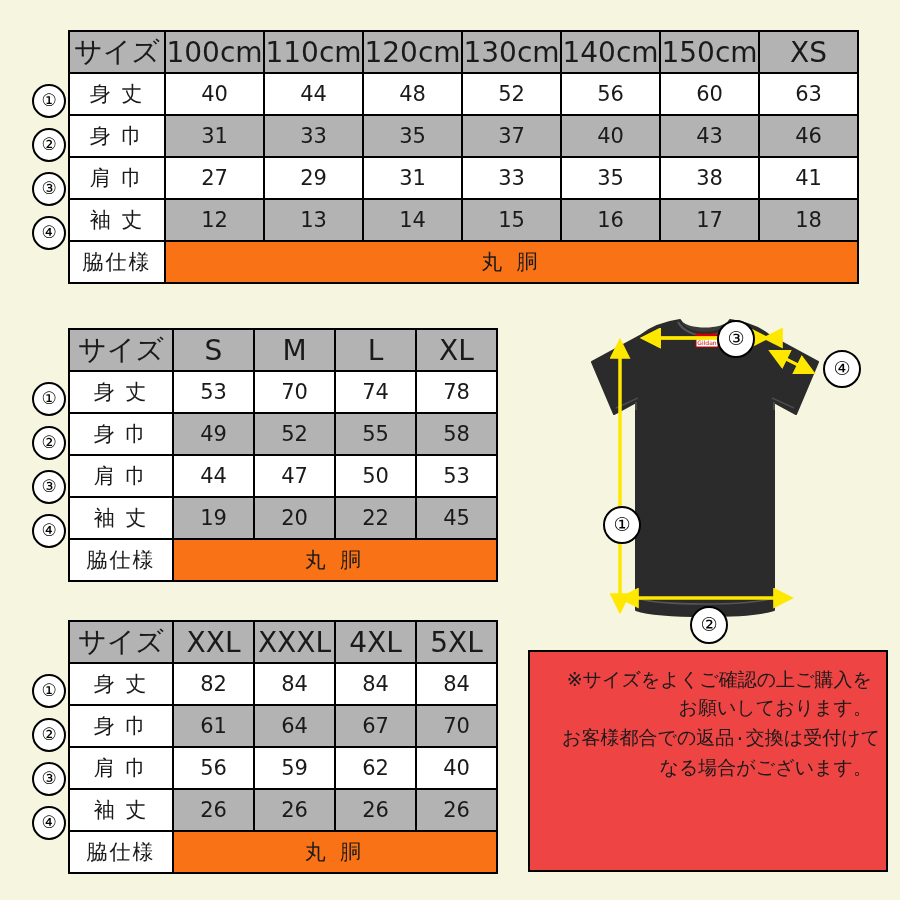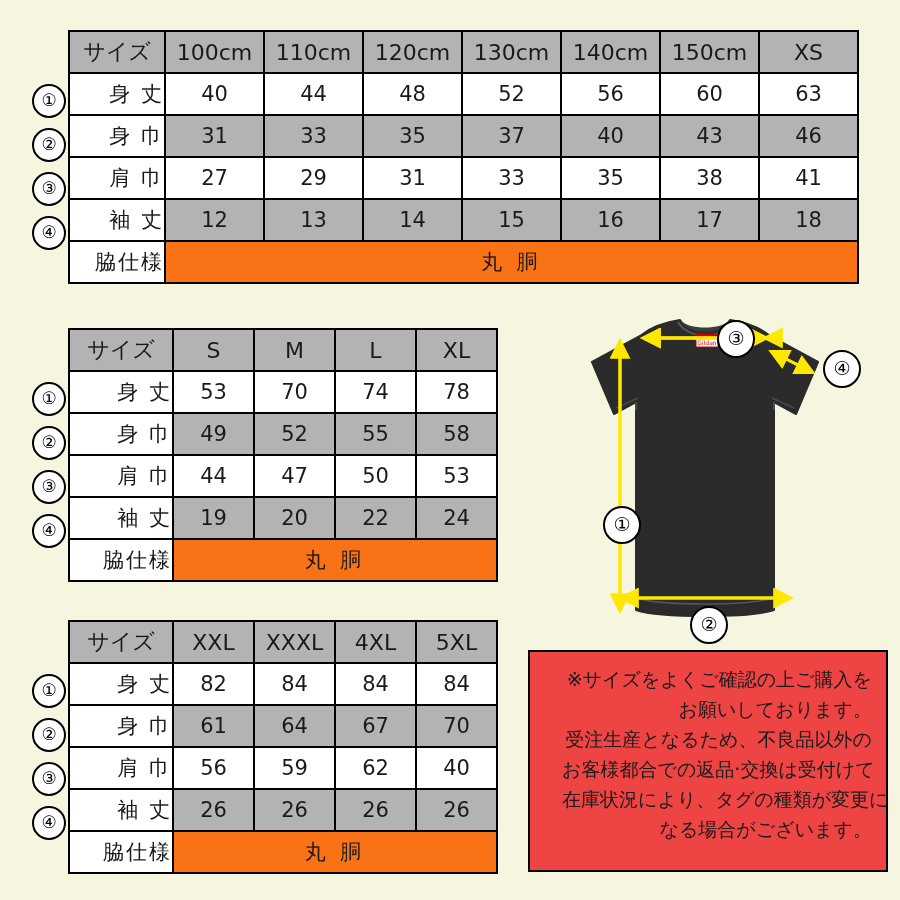--- a/index.html
+++ b/index.html
@@ -33,27 +33,26 @@
     text-align: center;
     vertical-align: middle;
     font-weight: normal;
     font-size: 21px;
     padding: 0;
     height: 42px;
     box-sizing: border-box;
   }
   .size-table .hdr {
     background: #b3b3b3;
-    font-size: 22px;
+    font-size: 28px;
   }
   .size-table .rowlabel {
     background: #ffffff;
     font-size: 21px;
     letter-spacing: 2px;
-    text-align: right;
   }
   .size-table .shaded {
     background: #b3b3b3;
   }
   .size-table .plain {
     background: #ffffff;
   }
   .size-table .wide {
     background: #f97316;
     font-size: 21px;
@@ -129,20 +128,21 @@
     padding: 12px 14px 10px 14px;
     text-align: right;
   }
   #note-box .nline {
     font-size: 19px;
     line-height: 30px;
     white-space: nowrap;
   }
   #note-box .indent {
     padding-left: 18px;
+    font-family: Liberation Mono, monospace;
   }
 </style>
 </head>
 <body>
 
 <div class="page">
 
   <div class="circle-col" style="left:28px; top:30px; height:300px;">
     <div class="circ" style="top:54px; left:4px;">①</div>
     <div class="circ" style="top:98px; left:4px;">②</div>
@@ -261,21 +261,21 @@
         <td class="plain">44</td>
         <td class="plain">47</td>
         <td class="plain">50</td>
         <td class="plain">53</td>
       </tr>
       <tr>
         <td class="rowlabel">袖 丈</td>
         <td class="shaded">19</td>
         <td class="shaded">20</td>
         <td class="shaded">22</td>
-        <td class="shaded">24</td>
+        <td class="shaded">45</td>
       </tr>
       <tr>
         <td class="rowlabel">脇仕様</td>
         <td class="wide" colspan="4">丸 胴</td>
       </tr>
     </tbody>
   </table>
 
   <div class="circle-col" style="left:28px; top:620px; height:300px;">
     <div class="circ" style="top:54px; left:4px;">①</div>
@@ -394,19 +394,17 @@
 
     <div class="marker" style="left:197px; top:10px;">③</div>
     <div class="marker" style="left:303px; top:40px;">④</div>
     <div class="marker" style="left:83px; top:196px;">①</div>
     <div class="marker" style="left:170px; top:296px;">②</div>
   </div>
 
   <div id="note-box">
     <div class="nline">※サイズをよくご確認の上ご購入を</div>
     <div class="nline indent">お願いしております。</div>
-    <div class="nline indent">受注生産となるため、不良品以外の</div>
     <div class="nline indent">お客様都合での返品·交換は受付けて</div>
-    <div class="nline indent">在庫状況により、タグの種類が変更に</div>
     <div class="nline indent">なる場合がございます。</div>
   </div>
 
 </div>
 
 </body></html>

